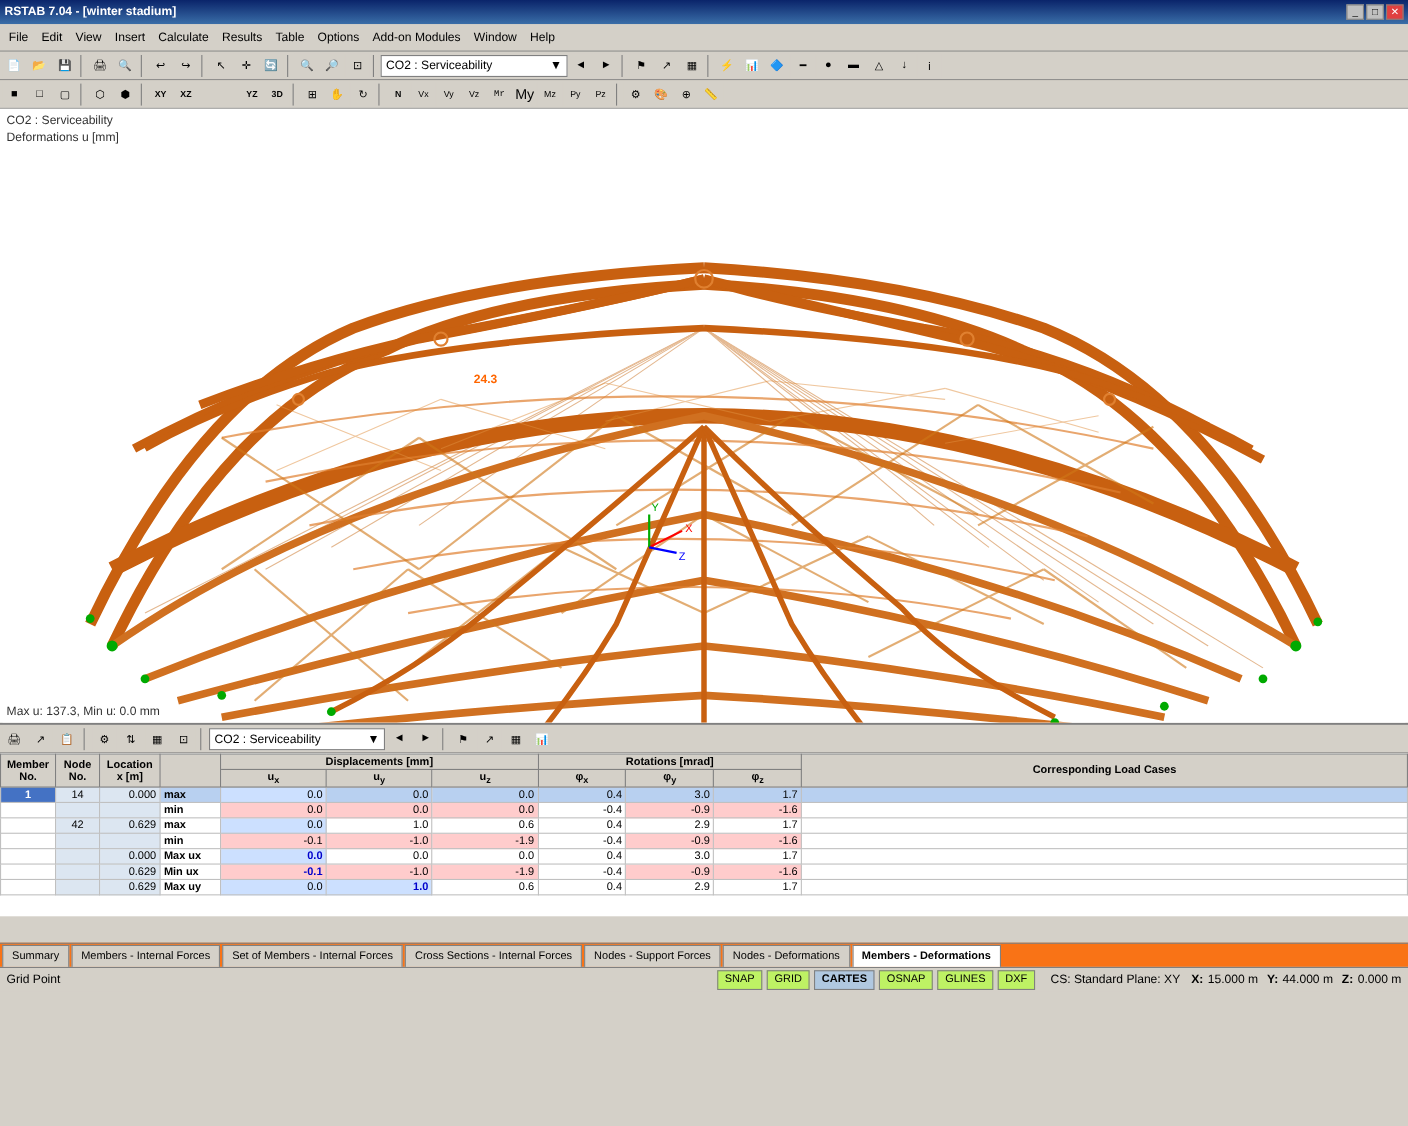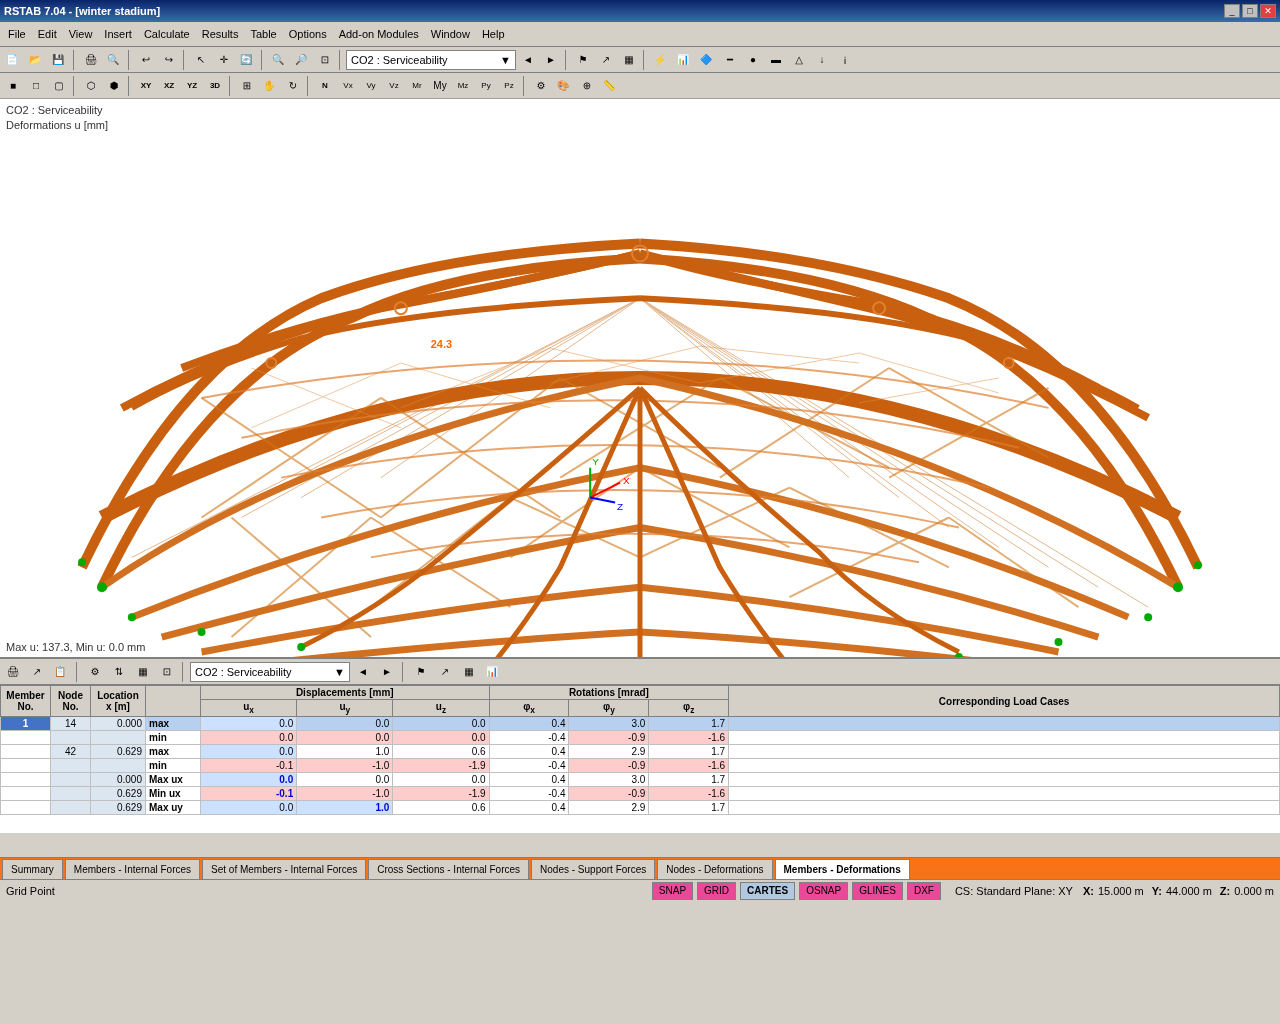--- a/index.html
+++ b/index.html
@@ -196,21 +196,21 @@
       font-size: 11px;
       justify-content: space-between;
     }
     #statusbar .left-status { min-width: 100px; }
     #statusbar .right-status {
       display: flex; gap: 4px; align-items: center;
     }
     .status-btn {
       height: 18px;
       padding: 0 6px;
-      background: #ec4899;
+      background: #bef264;
       border: 1px solid #808080;
       font-size: 10px;
       cursor: pointer;
       display: flex; align-items: center;
     }
     .status-btn.active { background: #b0c8e0; font-weight: bold; }
   </style>
 </head>
 <body>
 
@@ -284,33 +284,33 @@
 <div class="toolbar2">
   <div class="tb-btn">■</div>
   <div class="tb-btn">□</div>
   <div class="tb-btn">▢</div>
   <div class="tb-sep"></div>
   <div class="tb-btn">⬡</div>
   <div class="tb-btn">⬢</div>
   <div class="tb-sep"></div>
   <div class="tb-btn" style="font-size:8px;font-weight:bold;">XY</div>
   <div class="tb-btn" style="font-size:8px;font-weight:bold;">XZ</div>
-  <div class="tb-btn" style="font-size:8px;font-weight:bold;">YZ</div>
+  <div class="tb-btn" style="font-size:8px;font-weight:bold;margin-left:37px;">YZ</div>
   <div class="tb-btn" style="font-size:8px;font-weight:bold;">3D</div>
   <div class="tb-sep"></div>
   <div class="tb-btn">⊞</div>
   <div class="tb-btn">✋</div>
   <div class="tb-btn">↻</div>
   <div class="tb-sep"></div>
   <div class="tb-btn" style="font-size:8px;font-weight:bold;">N</div>
   <div class="tb-btn" style="font-size:8px;">Vx</div>
   <div class="tb-btn" style="font-size:8px;">Vy</div>
   <div class="tb-btn" style="font-size:8px;">Vz</div>
-  <div class="tb-btn" style="font-size:8px;">Mr</div>
-  <div class="tb-btn" style="font-size:10px;">My</div>
+  <div class="tb-btn" style="font-size:8px;font-family:Liberation Mono, monospace;">Mr</div>
+  <div class="tb-btn" style="font-size:13px;">My</div>
   <div class="tb-btn" style="font-size:8px;text-align:right;">Mz</div>
   <div class="tb-btn" style="font-size:8px;">Py</div>
   <div class="tb-btn" style="font-size:8px;">Pz</div>
   <div class="tb-sep"></div>
   <div class="tb-btn">⚙</div>
   <div class="tb-btn">🎨</div>
   <div class="tb-btn">⊕</div>
   <div class="tb-btn">📏</div>
 </div>
 

